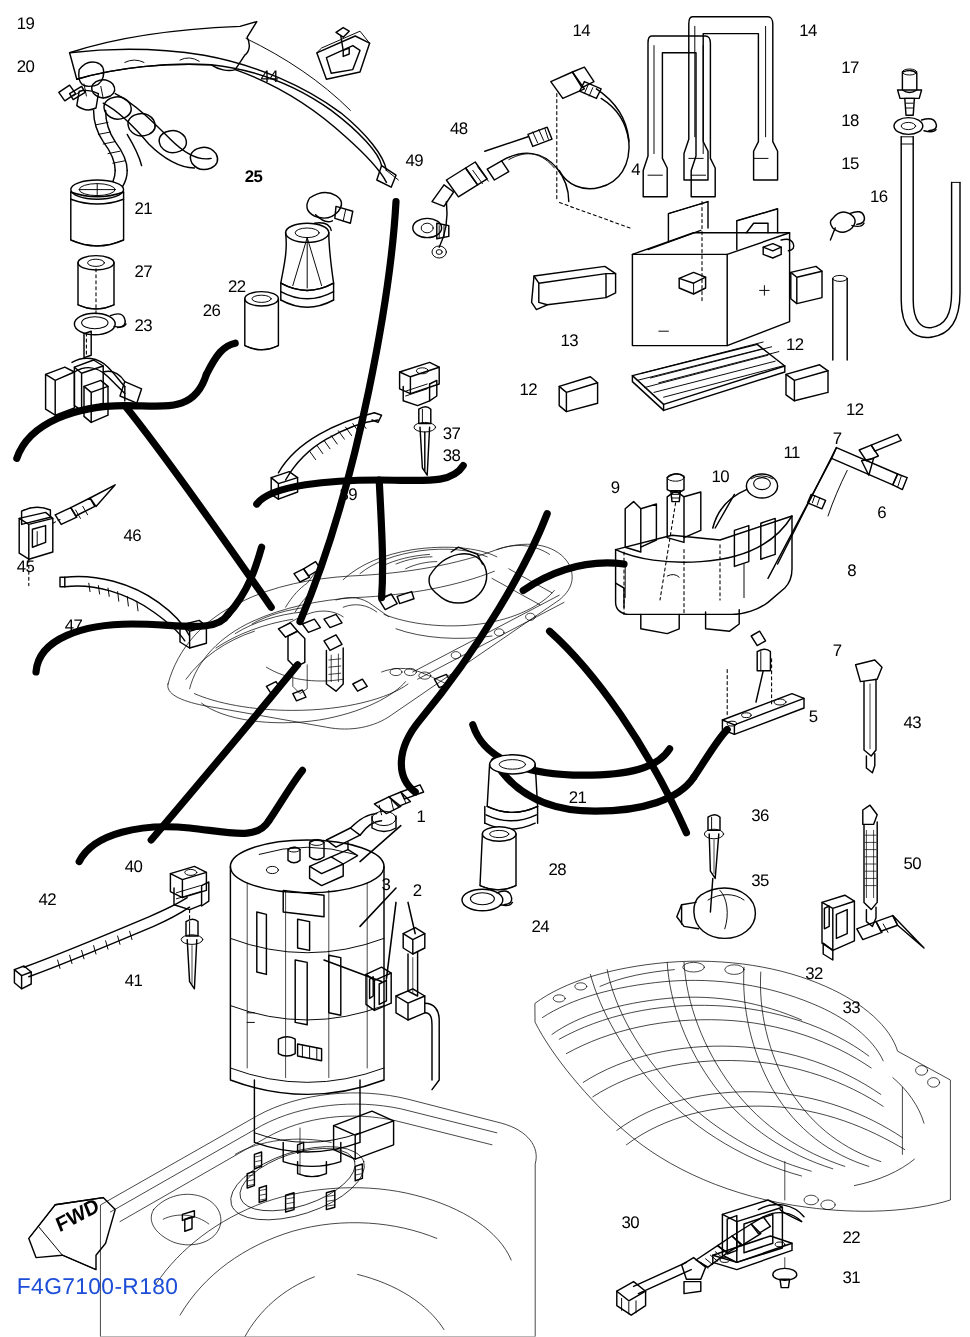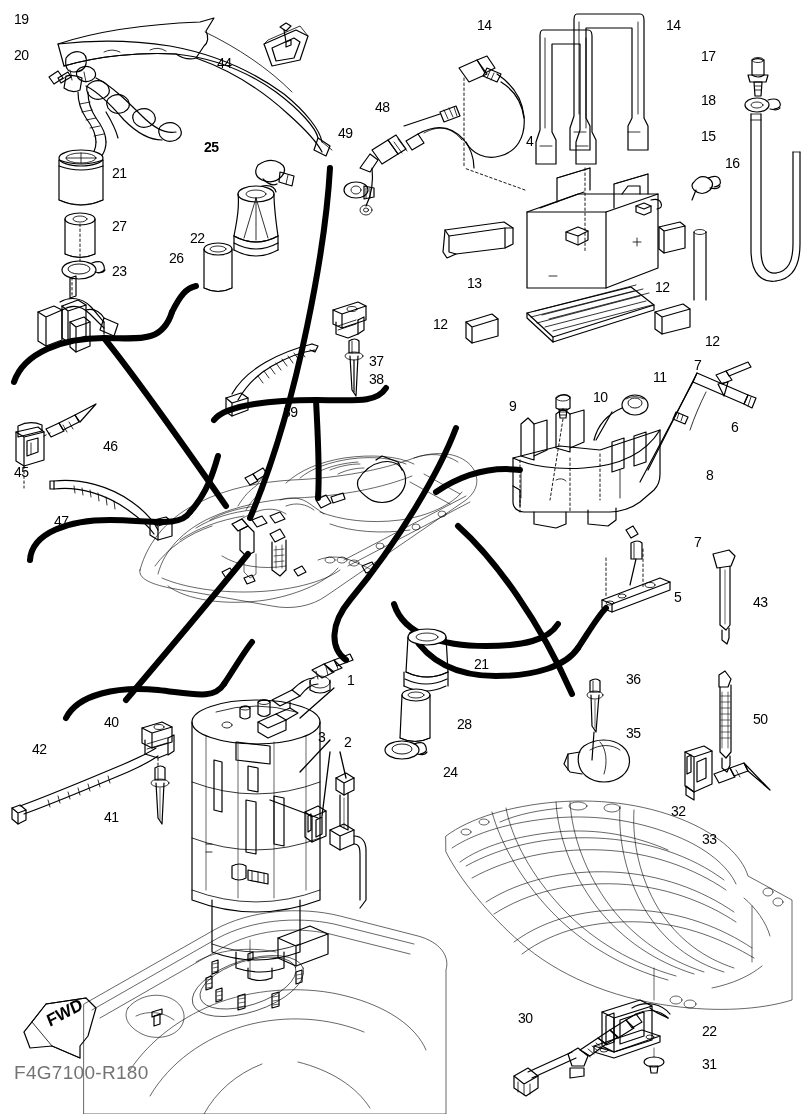--- a/index.html
+++ b/index.html
@@ -32,21 +32,21 @@
     white-space: nowrap;
     letter-spacing: -0.5px;
     text-align: right;
   }
   #drawing-number {
     position: absolute;
     left: 14px;
     top: 1062px;
     font-family: "Liberation Sans", sans-serif;
     font-size: 19px;
-    color: #737373;
+    color: #1d4ed8;
     letter-spacing: 0.3px;
     white-space: nowrap;
   }
   #fwd-text {
     position: absolute;
     left: 44px;
     top: 1013px;
     font-family: "Liberation Sans", sans-serif;
     font-size: 17px;
     font-weight: bold;

